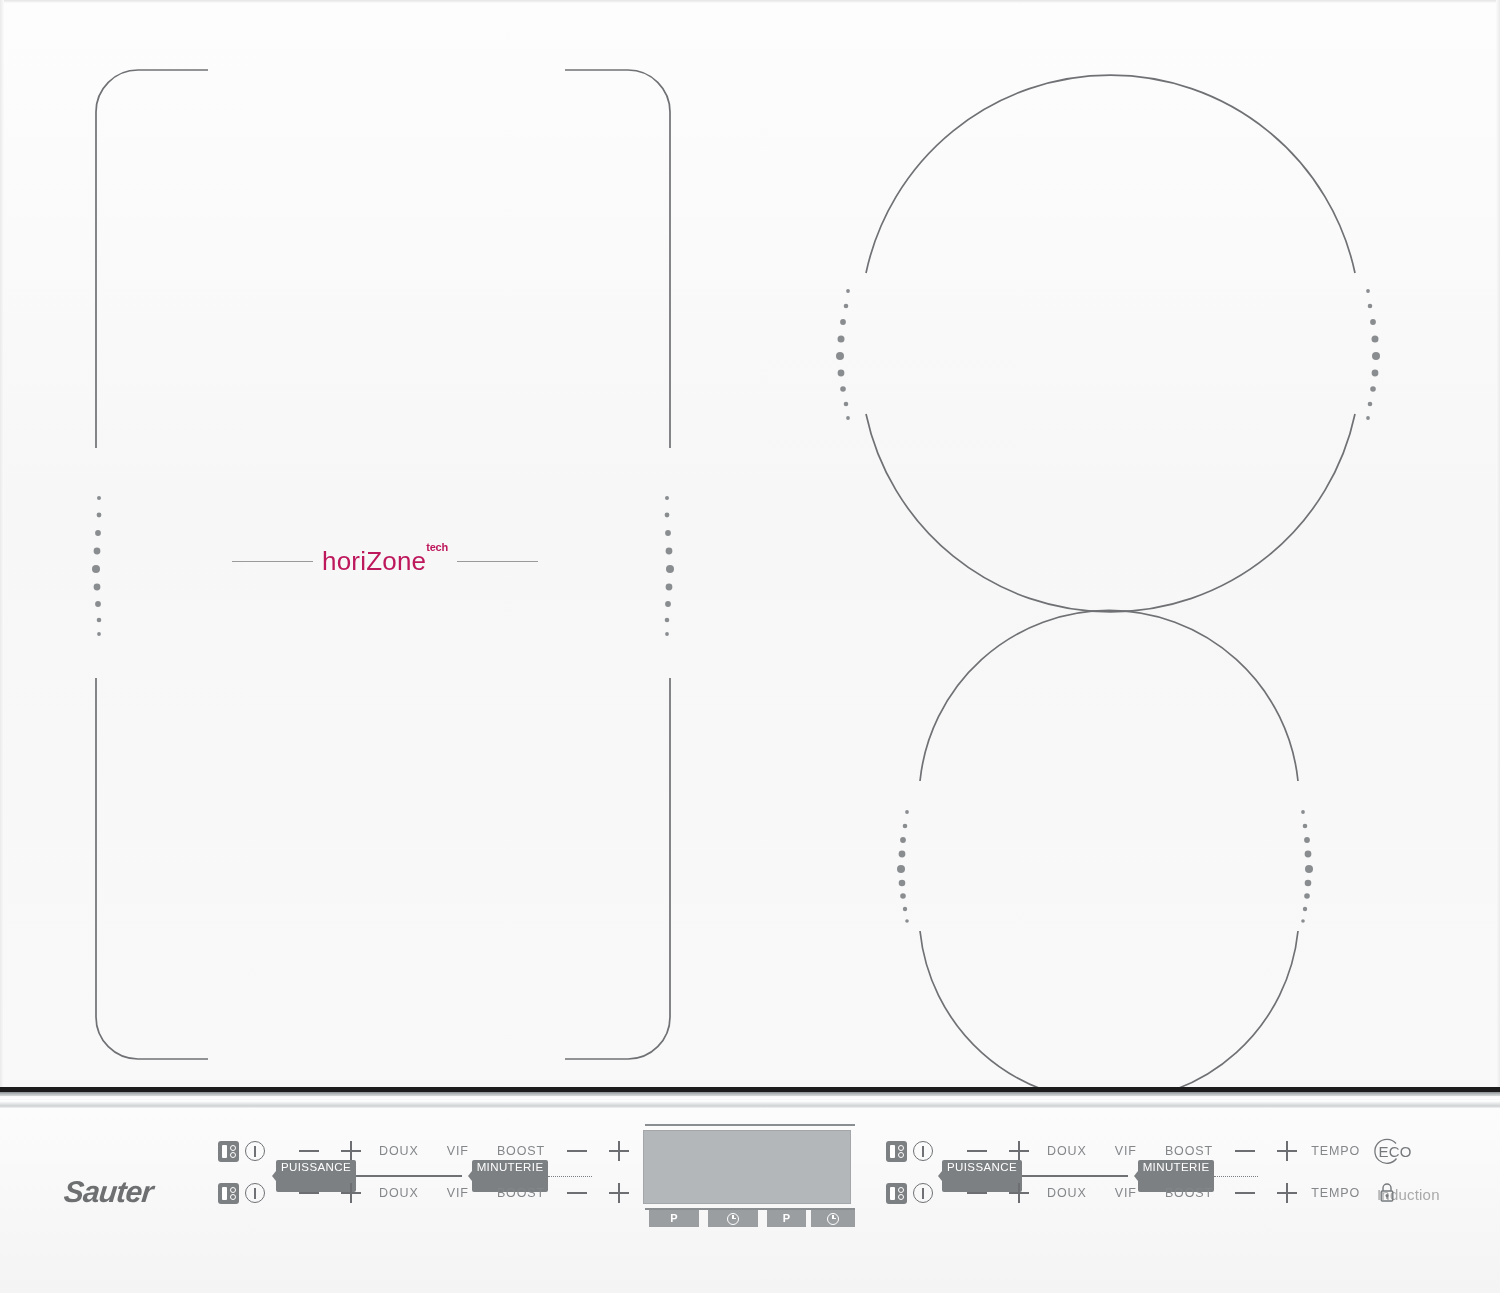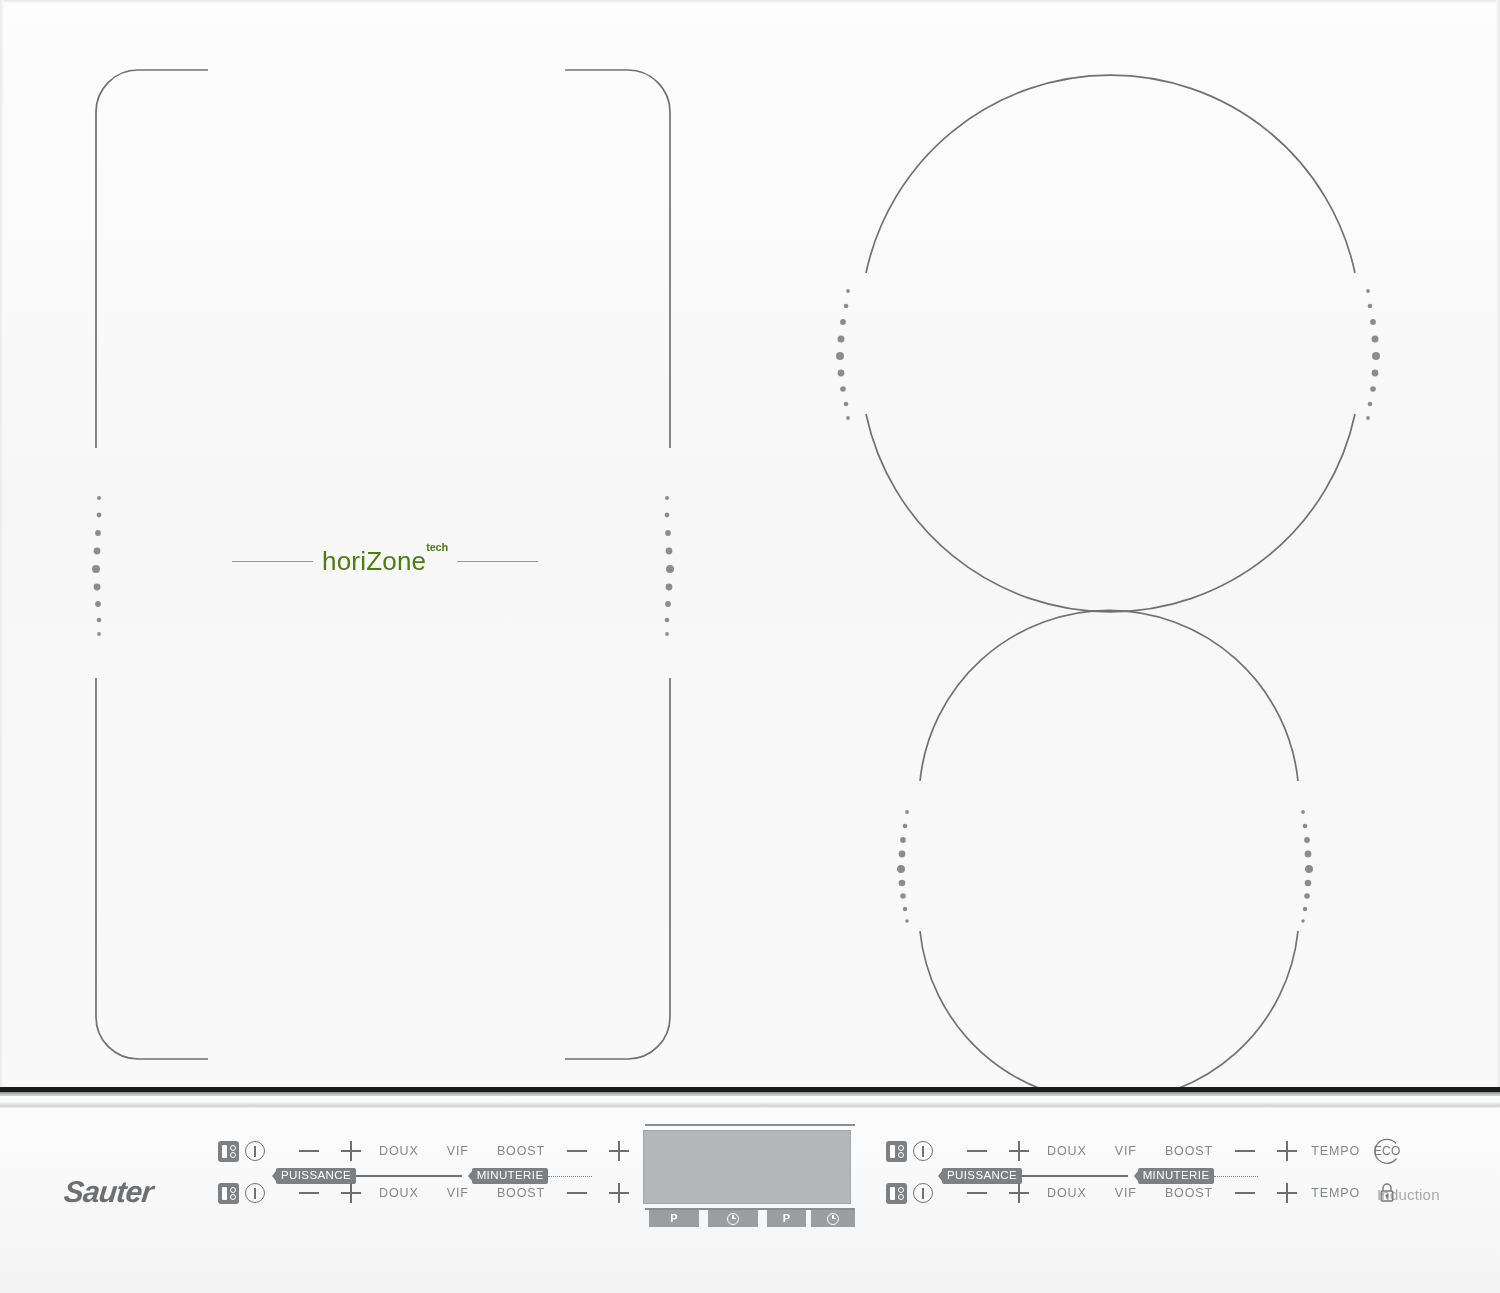--- a/index.html
+++ b/index.html
@@ -53,21 +53,21 @@
     justify-content: center;
   }
   .hz-line {
     flex: 1 1 auto;
     height: 1px;
     background: #9a9a9a;
   }
   .hz-text {
     position: relative;
     font-size: 26px;
-    color: #4d7c0f;
+    color: #be185d;
     letter-spacing: .2px;
     padding: 0 9px;
     white-space: nowrap;
     font-weight: 400;
   }
   .hz-sup {
     font-size: 11px;
     font-weight: bold;
     vertical-align: super;
     position: relative;
@@ -190,21 +190,21 @@
     white-space: nowrap;
     flex: 0 0 auto;
   }
 
   
   .track-tag {
     background: #7d8083;
     color: #fff;
     font-size: 11.5px;
     letter-spacing: .4px;
-    padding: 2px 5px 3px 5px;
+    padding: 2px 5px 18px 5px;
     border-radius: 2px;
     white-space: nowrap;
     line-height: 1;
   }
   .track-line {
     height: 1.4px;
     background: #6f7275;
   }
   .track-dots {
     height: 0;
@@ -219,24 +219,24 @@
 
   
   .eco {
     position: relative;
     width: 30px; height: 30px;
     flex: 0 0 auto;
   }
   .eco svg { position: absolute; left:0; top:0; }
   .eco span {
     position: absolute;
-    left: 0; top: 0;
+    left: 8px; top: 0;
     width: 30px; height: 30px;
     display: flex; align-items: center; justify-content: center;
-    font-size: 12px;
+    font-size: 15px;
     color: #76797c;
     letter-spacing: .3px;
   }
 
   .lock { width: 18px; height: 22px; position: relative; flex: 0 0 auto;}
 
   
   .display-wrap { position: absolute; left: 643px; top: 1124px; }
   .disp-top {
     position: absolute; left: 2px; top: 0; width: 210px; height: 1.6px;

